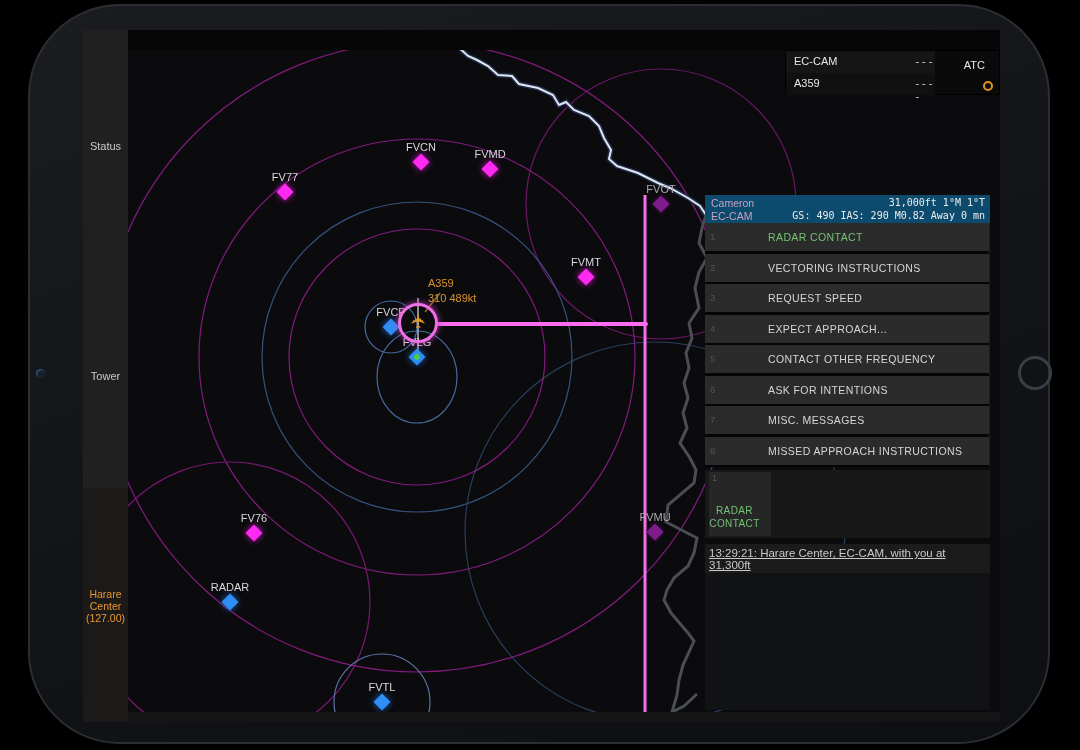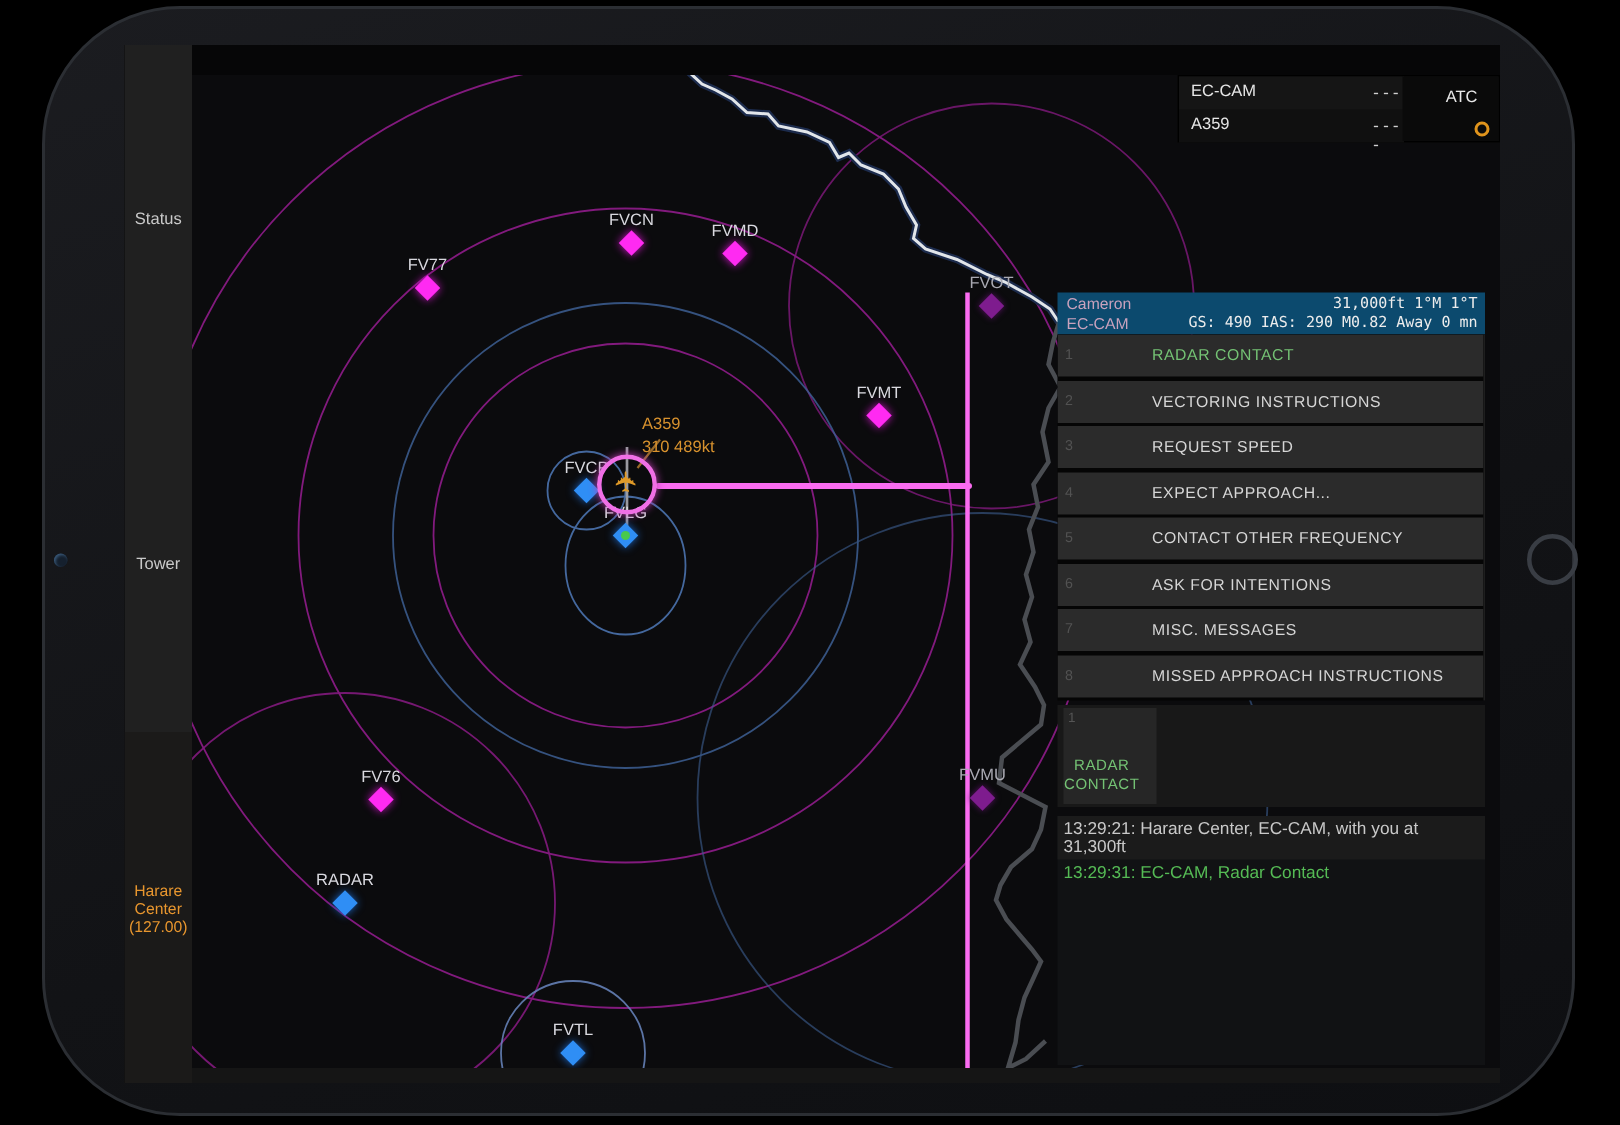--- a/index.html
+++ b/index.html
@@ -82,21 +82,21 @@
   .menu-item.green .menu-label{color:#74c274;}
 
   #shortcut-area{position:absolute;left:622px;top:440px;width:285px;height:68px;background:#181818;}
   #shortcut-tile{position:absolute;left:4px;top:2px;width:62px;height:64px;background:#262626;}
   #shortcut-num{position:absolute;left:3px;top:1px;color:#555;font-size:9px;}
   #shortcut-label{position:absolute;left:0;top:32px;width:51px;text-align:center;color:#74c274;
       font-size:10px;line-height:13px;letter-spacing:.4px;}
 
   #log{position:absolute;left:622px;top:514px;width:285px;height:166px;background:#111214;}
   .log-line{width:100%;box-sizing:border-box;padding:3px 4px 2px 4px;font-size:11.5px;color:#c9c9c9;}
-  .log-line.normal{background:#1b1b1b;}
+  .log-line.normal{background:#1b1b1b;text-decoration:underline;}
   .log-line.ack{color:#55bb55;}
 
   #bottom-strip{position:absolute;left:45px;top:682px;width:872px;height:10px;background:#151515;}
 </style>
 </head>
 <body>
 
 <div id="stage">
   <div id="tablet"></div>
   <div id="camera"></div>
@@ -265,18 +265,17 @@
         <span id="shortcut-num">1</span>
         <span id="shortcut-label">
           <span>RADAR</span><br>
           <span>CONTACT</span>
         </span>
       </div>
     </div>
 
     <div id="log">
         <div class="log-line normal">13:29:21: Harare Center, EC-CAM, with you at 31,300ft</div>
-        <div class="log-line ack">13:29:31: EC-CAM, Radar Contact</div>
       </div>
 
     <div id="bottom-strip"></div>
   </div>
 </div>
 
 </body></html>

